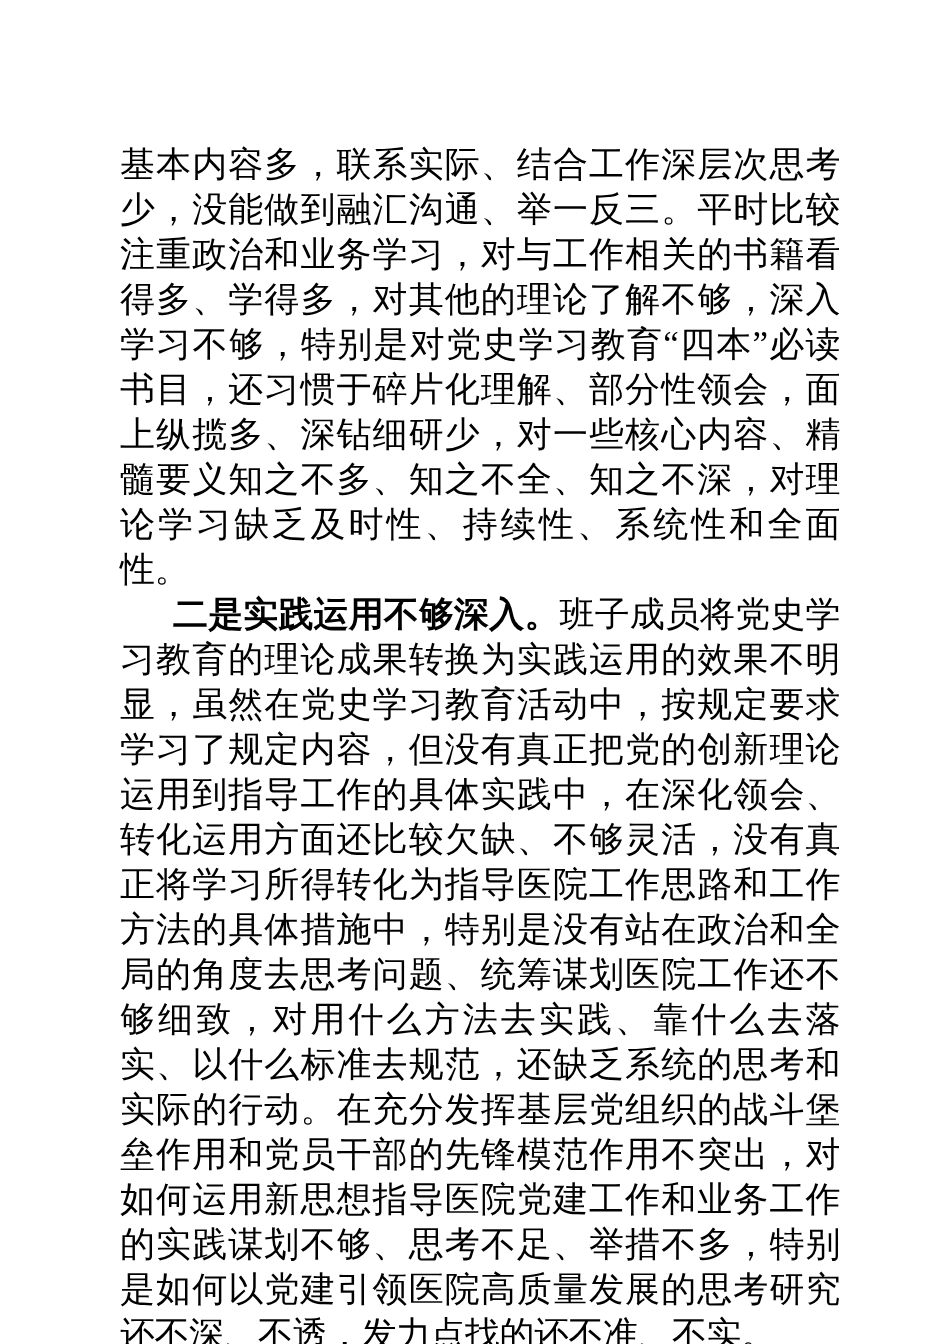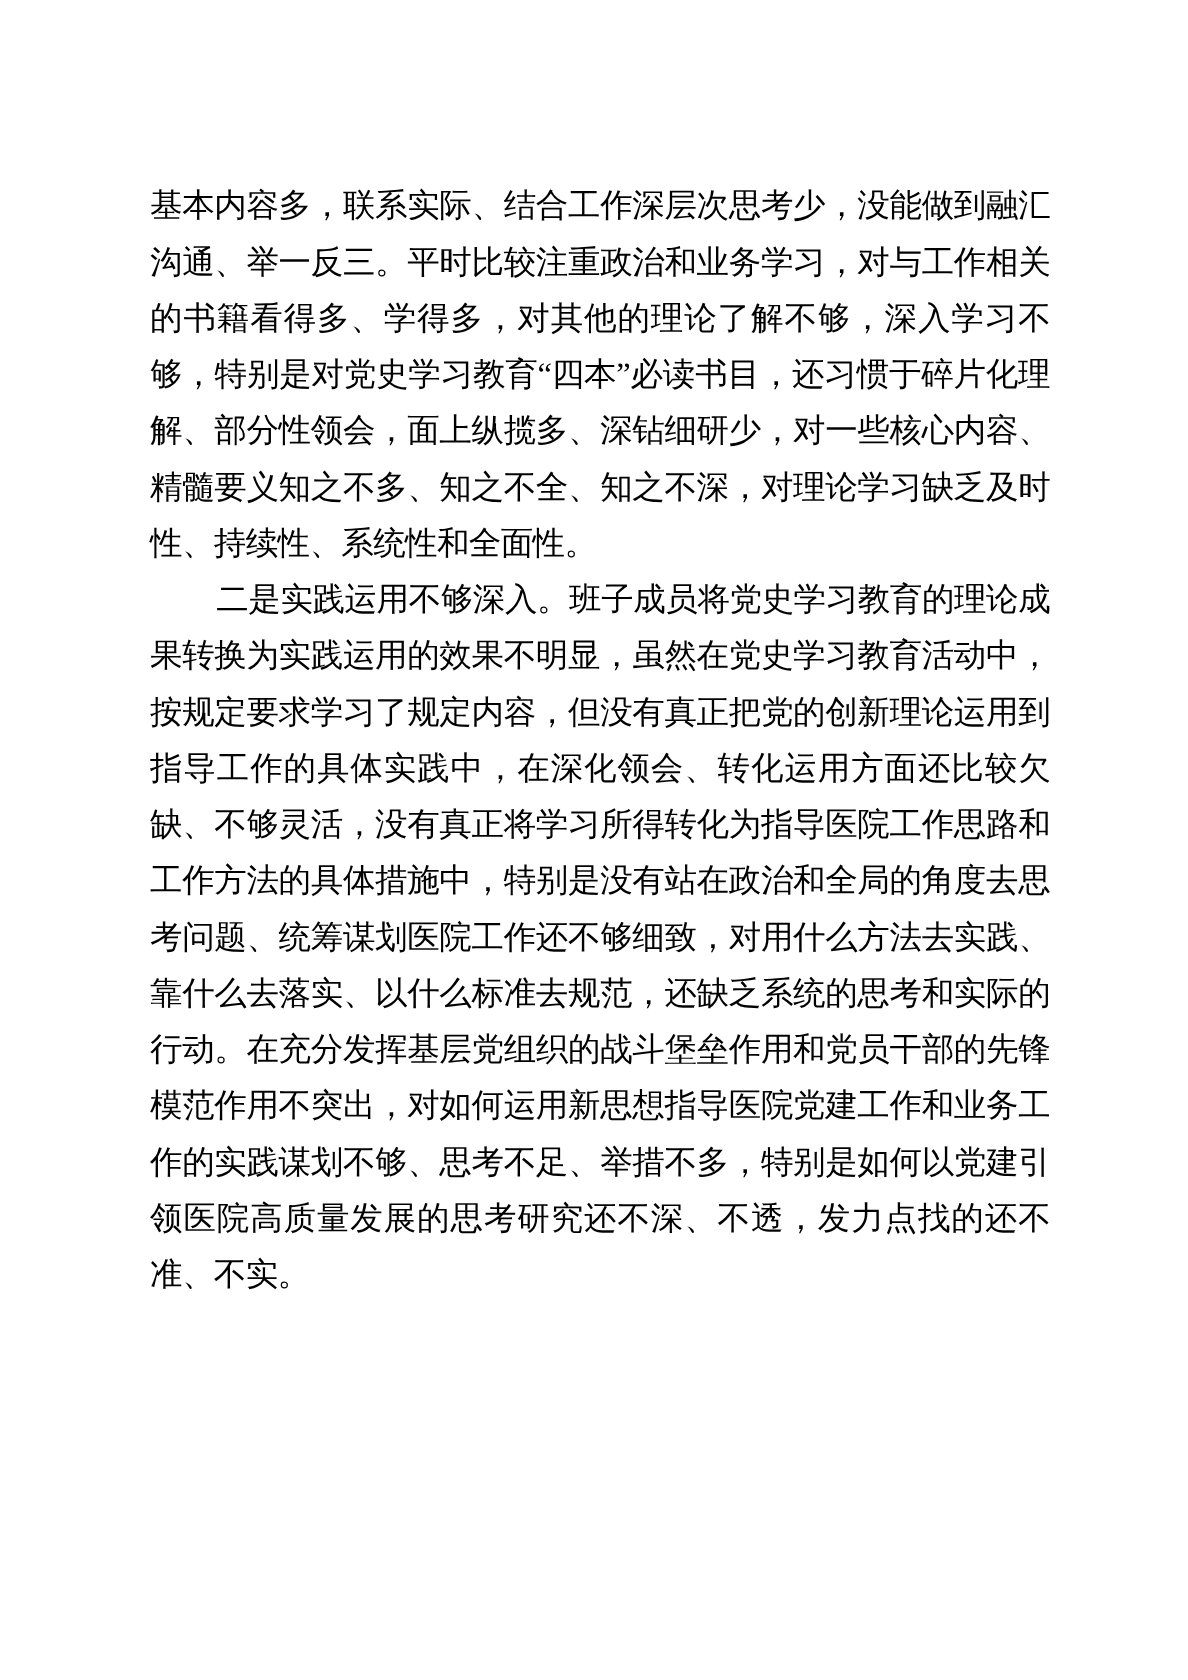--- a/index.html
+++ b/index.html
@@ -17,33 +17,33 @@
   .text-block {
     position: absolute;
     left: 120px;
     top: 142px;
     width: 720px;
   }
   .para {
     margin: 0;
     padding: 0;
     font-family: "Liberation Serif", "DejaVu Serif", serif;
-    font-size: 26px;
+    font-size: 35px;
     letter-spacing: -0.5px;
     line-height: 45px;
     color: #000000;
     text-align: justify;
     text-justify: inter-character;
     word-break: normal;
   }
   .para.indent {
     text-indent: 53px;
   }
   .bold-seg {
-    font-weight: normal;
+    font-weight: bold;
   }
   .normal-seg {
     font-weight: normal;
   }
 </style>
 </head>
 <body>
 
 <div class="page">
   <div class="text-block">

